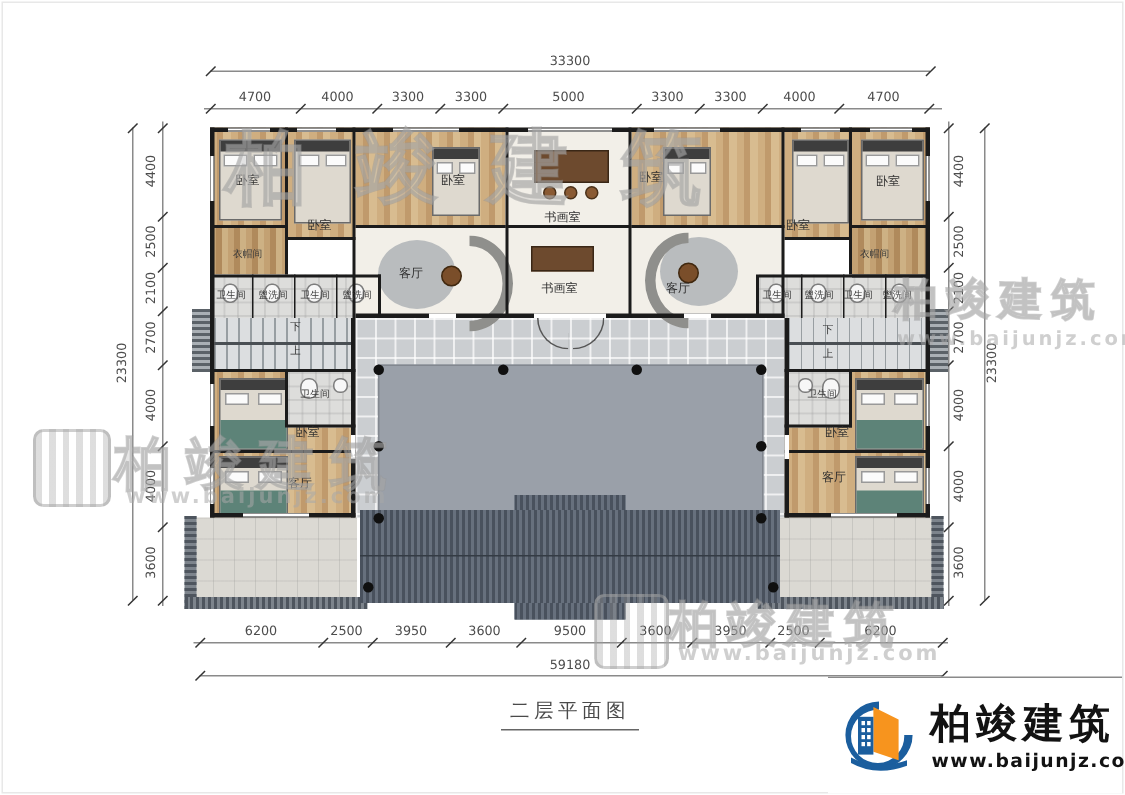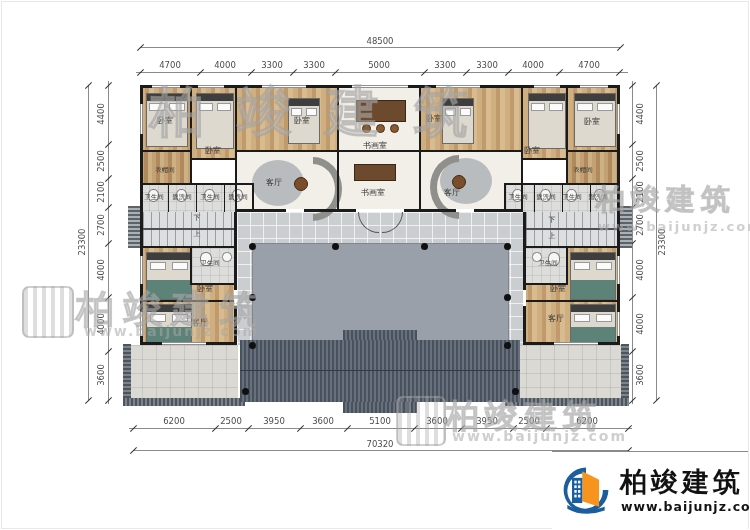--- a/index.html
+++ b/index.html
@@ -285,41 +285,41 @@
 
   <div class="dline" style="left:140px;top:47px;width:480px;height:1px"></div>
   <div class="dline" style="left:136px;top:72px;width:492px;height:1px"></div>
   <div class="dline" style="left:129px;top:428px;width:503px;height:1px"></div>
   <div class="dline" style="left:133px;top:450px;width:495px;height:1px"></div>
   <div class="dline" style="left:88px;top:85px;width:1px;height:315px"></div>
   <div class="dline" style="left:108px;top:81px;width:1px;height:323px"></div>
   <div class="dline" style="left:632px;top:81px;width:1px;height:323px"></div>
   <div class="dline" style="left:656px;top:85px;width:1px;height:315px"></div>
 
-  <div class="dim" style="left:380px;top:41px">48500</div>
+  <div class="dim" style="left:380px;top:41px">33300</div>
   <div class="dim" style="left:170px;top:65px">4700</div>
   <div class="dim" style="left:225px;top:65px">4000</div>
   <div class="dim" style="left:272px;top:65px">3300</div>
   <div class="dim" style="left:314px;top:65px">3300</div>
   <div class="dim" style="left:379px;top:65px">5000</div>
   <div class="dim" style="left:445px;top:65px">3300</div>
   <div class="dim" style="left:487px;top:65px">3300</div>
   <div class="dim" style="left:533px;top:65px">4000</div>
   <div class="dim" style="left:589px;top:65px">4700</div>
 
   <div class="dim" style="left:174px;top:421px">6200</div>
   <div class="dim" style="left:231px;top:421px">2500</div>
   <div class="dim" style="left:274px;top:421px">3950</div>
   <div class="dim" style="left:323px;top:421px">3600</div>
-  <div class="dim" style="left:380px;top:421px">5100</div>
+  <div class="dim" style="left:380px;top:421px">9500</div>
   <div class="dim" style="left:437px;top:421px">3600</div>
   <div class="dim" style="left:487px;top:421px">3950</div>
   <div class="dim" style="left:529px;top:421px">2500</div>
   <div class="dim" style="left:587px;top:421px">6200</div>
-  <div class="dim" style="left:380px;top:444px">70320</div>
+  <div class="dim" style="left:380px;top:444px">59180</div>
 
   <div class="dim v" style="left:101px;top:114px">4400</div>
   <div class="dim v" style="left:101px;top:161px">2500</div>
   <div class="dim v" style="left:101px;top:192px">2100</div>
   <div class="dim v" style="left:101px;top:225px">2700</div>
   <div class="dim v" style="left:101px;top:270px">4000</div>
   <div class="dim v" style="left:101px;top:324px">4000</div>
   <div class="dim v" style="left:101px;top:375px">3600</div>
   <div class="dim v" style="left:82px;top:242px">23300</div>
 
@@ -335,20 +335,21 @@
   <div class="wm wm-big" style="left:150px;top:76px;font-size:54px;letter-spacing:34px">柏竣建筑</div>
   <div class="wm wm-big" style="left:596px;top:180px;font-size:29px;letter-spacing:6px">柏竣建筑</div>
   <div class="wm wm-url" style="left:598px;top:219px;font-size:13px">www.baijunjz.com</div>
   <div class="wm-logo" style="left:22px;top:286px;width:48px;height:48px"></div>
   <div class="wm wm-big" style="left:76px;top:284px;font-size:38px;letter-spacing:10px">柏竣建筑</div>
   <div class="wm wm-url" style="left:84px;top:323px;font-size:14px">www.baijunjz.com</div>
   <div class="wm-logo" style="left:396px;top:396px;width:46px;height:46px"></div>
   <div class="wm wm-big" style="left:446px;top:394px;font-size:33px;letter-spacing:6px">柏竣建筑</div>
   <div class="wm wm-url" style="left:452px;top:428px;font-size:14px">www.baijunjz.com</div>
 
+  <div id="planTitle">二层平面图</div>
 
   <div id="logoBox">
     <svg width="56" height="56" style="position:absolute;left:6px;top:10px" viewBox="0 0 60 60">
       <path d="M30 6 A24 24 0 1 0 54 30 L48 30 A19 19 0 1 1 30 12 Z" fill="#1b5e9e"></path>
       <polygon points="26,10 44,19 44,48 26,42" fill="#f7941e"></polygon>
       <rect x="15" y="17" width="11" height="27" fill="#1b5e9e"></rect>
       <rect x="17.5" y="20" width="2.5" height="3" fill="#fff"></rect>
         <rect x="21.5" y="20" width="2.5" height="3" fill="#fff"></rect>
       <rect x="17.5" y="25" width="2.5" height="3" fill="#fff"></rect>
         <rect x="21.5" y="25" width="2.5" height="3" fill="#fff"></rect>

